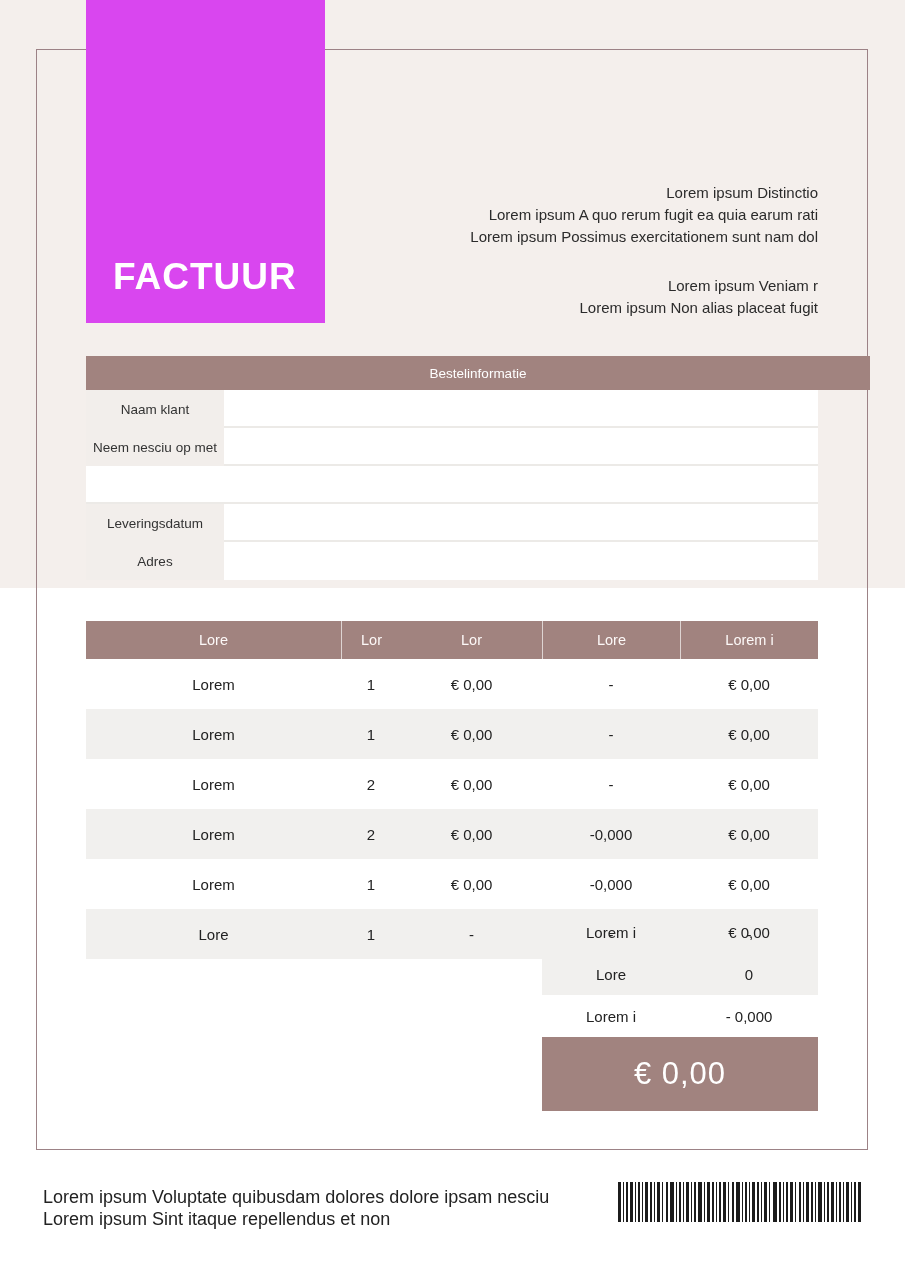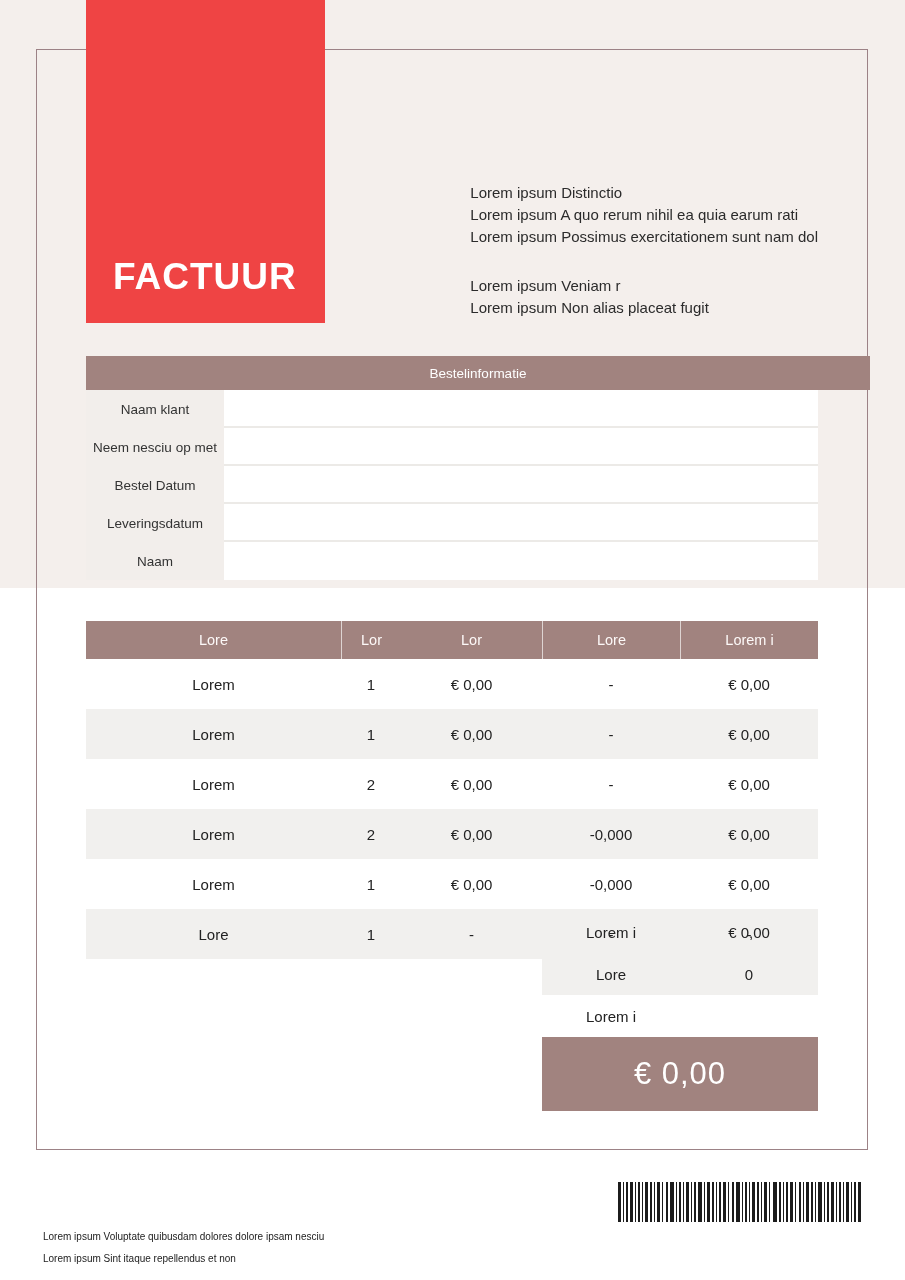--- a/index.html
+++ b/index.html
@@ -6,25 +6,25 @@
   html,body { width:905px; }
   body { font-family:"Liberation Sans","DejaVu Sans",sans-serif; background:#ffffff; }
 
   .page { position:relative; width:905px; height:1280px; background:#ffffff; overflow:hidden; }
 
   .top-bg { position:absolute; left:0; top:0; width:905px; height:588px; background:#f4efec; }
 
   .frame { position:absolute; left:36px; top:49px; width:832px; height:1101px;
            border:1.5px solid #9c8286; pointer-events:none; }
 
-  .brand-block { position:absolute; left:86px; top:0; width:239px; height:323px; background:#ef4444; }
+  .brand-block { position:absolute; left:86px; top:0; width:239px; height:323px; background:#d946ef; }
   .brand-title { position:absolute; left:27px; bottom:25px; color:#ffffff; font-size:37px;
                  font-weight:700; letter-spacing:1px; }
 
-  .header-right { position:absolute; right:87px; top:182px; text-align:left;
+  .header-right { position:absolute; right:87px; top:182px; text-align:right;
                   font-size:15px; line-height:22px; color:#2b2b2b; }
   .header-right .group-gap { margin-top:27px; }
 
   .order-bar { position:absolute; left:86px; top:356px; width:784px; height:34px;
                background:#a1837f; color:#ffffff; font-size:13.5px;
                display:flex; align-items:center; justify-content:center; }
 
   .order-fields { position:absolute; left:86px; top:390px; width:732px; }
   .order-row { display:flex; height:38px; }
   .order-label { width:138px; display:flex; align-items:center; justify-content:center;
@@ -45,65 +45,64 @@
   
   .summary-block { position:absolute; left:542px; top:911px; width:276px; font-size:15px; color:#222222; }
   .srow { display:flex; height:42px; }
   .srow.alt { background:#f1f0ee; }
   .scell { width:138px; display:flex; align-items:center; justify-content:center; }
 
   .total-box { position:absolute; left:542px; top:1037px; width:276px; height:74px;
                background:#a1837f; color:#ffffff; font-size:31px;
                display:flex; align-items:center; justify-content:center; letter-spacing:1px; }
 
-  .footer-notes { position:absolute; left:43px; top:1226px; font-size:10px; line-height:21.5px; color:#222222; }
+  .footer-notes { position:absolute; left:43px; top:1187px; font-size:18px; line-height:21.5px; color:#222222; }
 
   .barcode { position:absolute; left:618px; top:1182px; width:245px; height:40px; }
 </style>
 </head>
 <body>
 
 <div class="page">
 
   <div class="top-bg"></div>
   <div class="frame"></div>
 
   <div class="brand-block">
     <div class="brand-title">FACTUUR</div>
   </div>
 
   <div class="header-right">
     <div>Lorem ipsum Distinctio</div>
-    <div>Lorem ipsum A quo rerum nihil ea quia earum rati</div>
+    <div>Lorem ipsum A quo rerum fugit ea quia earum rati</div>
     <div>Lorem ipsum Possimus exercitationem sunt nam dol</div>
     <div class="group-gap">Lorem ipsum Veniam r</div>
     <div>Lorem ipsum Non alias placeat fugit</div>
   </div>
 
   <div class="order-bar">Bestelinformatie</div>
 
   <div class="order-fields">
     <div class="order-row">
       <div class="order-label">Naam klant</div>
       <div class="order-input"></div>
     </div>
     <div class="order-row">
       <div class="order-label">Neem nesciu op met</div>
       <div class="order-input"></div>
     </div>
     <div class="order-row">
-      <div class="order-label">Bestel Datum</div>
       <div class="order-input"></div>
     </div>
     <div class="order-row">
       <div class="order-label">Leveringsdatum</div>
       <div class="order-input"></div>
     </div>
     <div class="order-row">
-      <div class="order-label">Naam</div>
+      <div class="order-label">Adres</div>
       <div class="order-input"></div>
     </div>
   </div>
 
   <div class="items">
     <div class="items-header">
       <div class="hcell hc1">Lore</div>
       <div class="hcell hc2 hsep">Lor</div>
       <div class="hcell hc3">Lor</div>
       <div class="hcell hc4 hsep">Lore</div>
@@ -158,20 +157,21 @@
     <div class="srow">
       <div class="scell">Lorem i</div>
       <div class="scell">€ 0,00</div>
     </div>
     <div class="srow alt">
       <div class="scell">Lore</div>
       <div class="scell">0</div>
     </div>
     <div class="srow">
       <div class="scell">Lorem i</div>
+      <div class="scell">- 0,000</div>
     </div>
   </div>
 
   <div class="total-box">
     <span>€ 0,00</span>
   </div>
 
   <div class="footer-notes">
     <div>Lorem ipsum Voluptate quibusdam dolores dolore ipsam nesciu</div>
     <div>Lorem ipsum Sint itaque repellendus et non</div>

